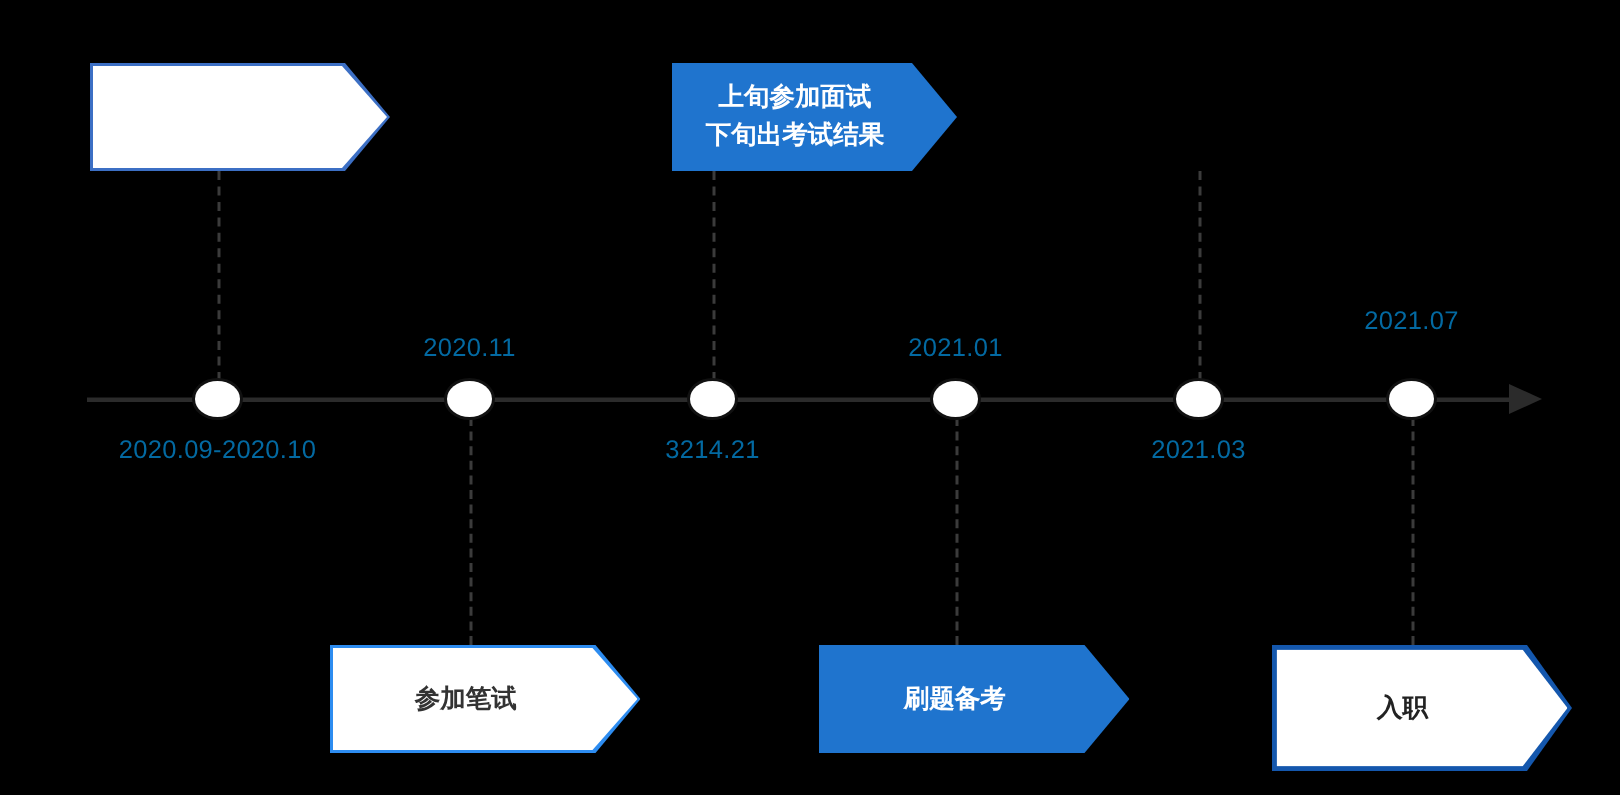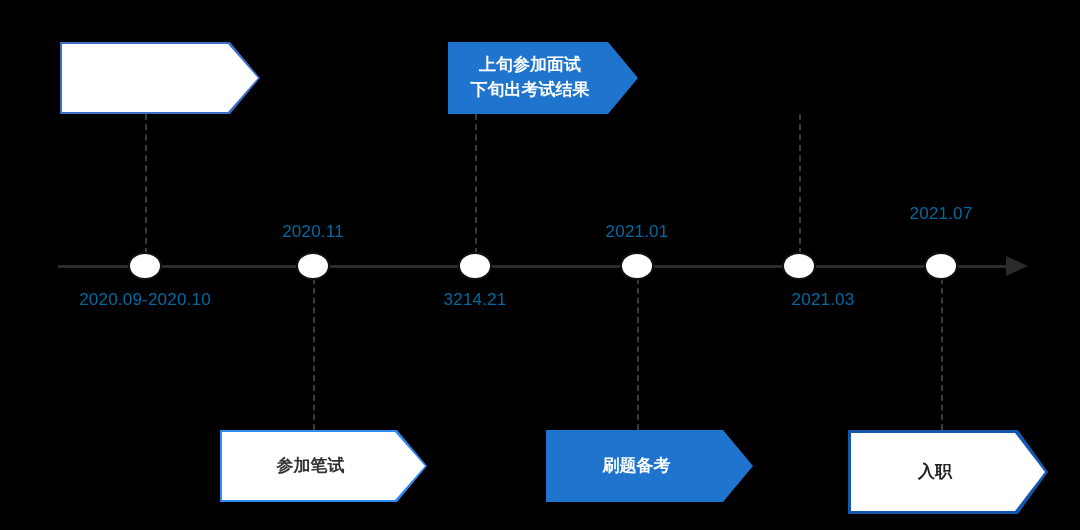--- a/index.html
+++ b/index.html
@@ -112,21 +112,21 @@
   <div class="node" style="left:313px; top:266px;"></div>
   <div class="node" style="left:475px; top:266px;"></div>
   <div class="node" style="left:637px; top:266px;"></div>
   <div class="node" style="left:799px; top:266px;"></div>
   <div class="node" style="left:941px; top:266px;"></div>
 
   <div class="tick-label" style="left:145px; top:290px;">2020.09-2020.10</div>
   <div class="tick-label" style="left:313px; top:222px;">2020.11</div>
   <div class="tick-label" style="left:475px; top:290px;">3214.21</div>
   <div class="tick-label" style="left:637px; top:222px;">2021.01</div>
-  <div class="tick-label" style="left:799px; top:290px;margin-left:24px;">2021.03</div>
+  <div class="tick-label" style="left:799px; top:290px;">2021.03</div>
   <div class="tick-label" style="left:941px; top:204px;">2021.07</div>
 
   <div class="chevron" style="left:60px; top:42px; width:200px; height:72px; background:#3c6fc4; color:#333333;">
     <div class="inner" style="left:2px; top:2px; right:2px; bottom:2px; background:#ffffff;"></div>
   </div>
 
   <div class="chevron" style="left:400px; top:42px; width:190px; height:72px; background:#1f74ce; color:#ffffff;margin-left:48px;">
     <span class="label">上旬参加面试
 下旬出考试结果</span>
   </div>

